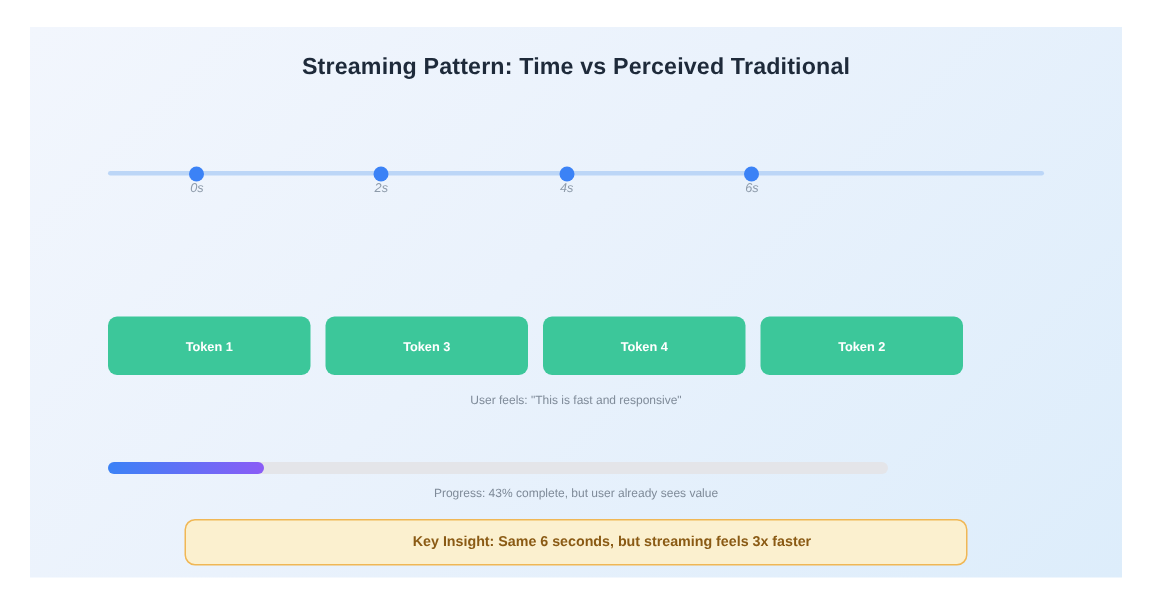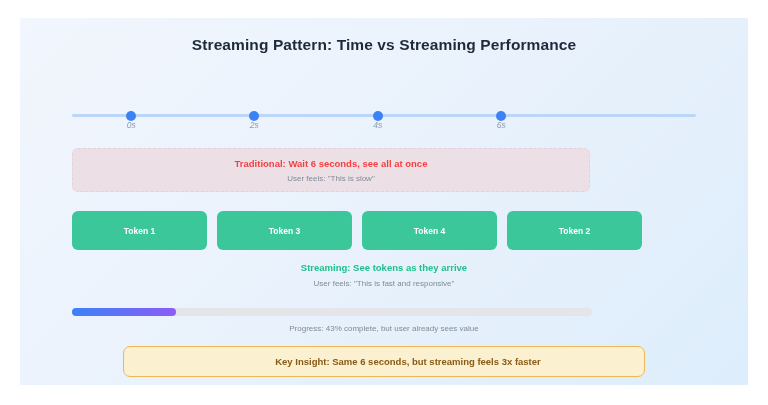--- a/index.html
+++ b/index.html
@@ -212,21 +212,21 @@
     color: #8a5a14;
     padding-left: 48px;
   }
 </style>
 </head>
 <body>
 
 <div id="root">
   <div class="card">
 
-    <div class="title">Streaming Pattern: Time vs Streaming Performance</div>
+    <div class="title">Streaming Pattern: Time vs Perceived Traditional</div>
 
     <div class="timeline">
       <div class="timeline-line"></div>
 
       <div class="tick" style="left:9.5%;">
         <div class="tick-dot"></div>
         <div class="tick-label">0s</div>
       </div>
       <div class="tick" style="left:29.2%;">
         <div class="tick-dot"></div>
@@ -235,34 +235,29 @@
       <div class="tick" style="left:49%;">
         <div class="tick-dot"></div>
         <div class="tick-label">4s</div>
       </div>
       <div class="tick" style="left:68.8%;">
         <div class="tick-dot"></div>
         <div class="tick-label">6s</div>
       </div>
     </div>
 
-    <div class="traditional">
-      <div class="traditional-headline">Traditional: Wait 6 seconds, see all at once</div>
-      <div class="traditional-sub">User feels: "This is slow"</div>
-    </div>
 
     <div class="tokens">
       <div class="token">Token 1</div>
       <div class="token">Token 3</div>
       <div class="token">Token 4</div>
       <div class="token">Token 2</div>
     </div>
 
     <div class="streaming-block">
-      <div class="streaming-headline">Streaming: See tokens as they arrive</div>
       <div class="streaming-sub">User feels: "This is fast and responsive"</div>
     </div>
 
     <div class="progress-wrap">
       <div class="progress-track"></div>
       <div class="progress-fill" style="width: 20%;"></div>
     </div>
     <div class="progress-caption">Progress: 43% complete, but user already sees value</div>
 
     <div class="insight">

